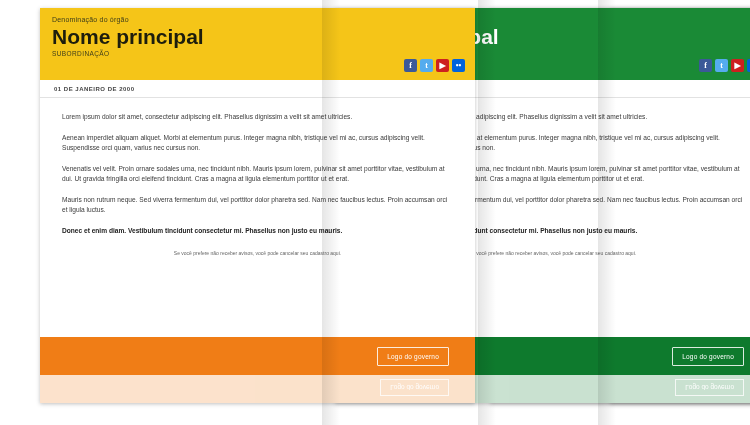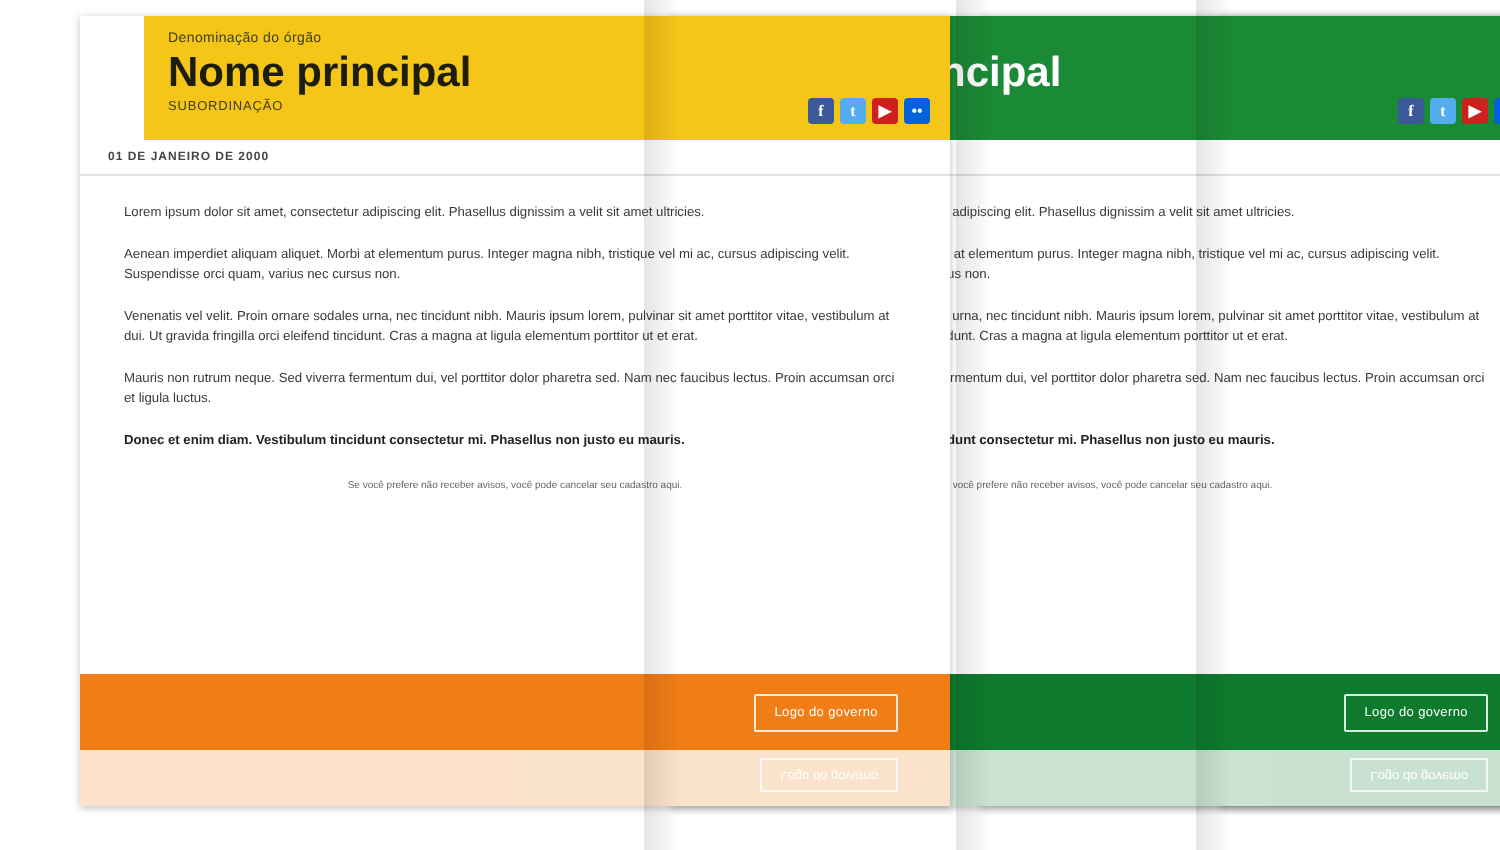--- a/index.html
+++ b/index.html
@@ -27,24 +27,23 @@
     position: absolute;
     top: 8px;
     width: 435px;
     height: 395px;
     background: #ffffff;
     box-shadow: 0 1px 4px rgba(0,0,0,0.25);
     overflow: hidden;
   }
   .card .header {
     position: relative;
-    height: 62px;
+    height: 72px;
     padding: 6px 12px 0 12px;
     box-sizing: border-box;
-    margin-left: 32px;
   }
   .org {
     font-size: 7px;
     color: #3d3d1a;
     letter-spacing: .2px;
     margin: 2px 0 0 0;
   }
   .org.light { color: rgba(255,255,255,0.85); }
   .title {
     font-size: 21px;

